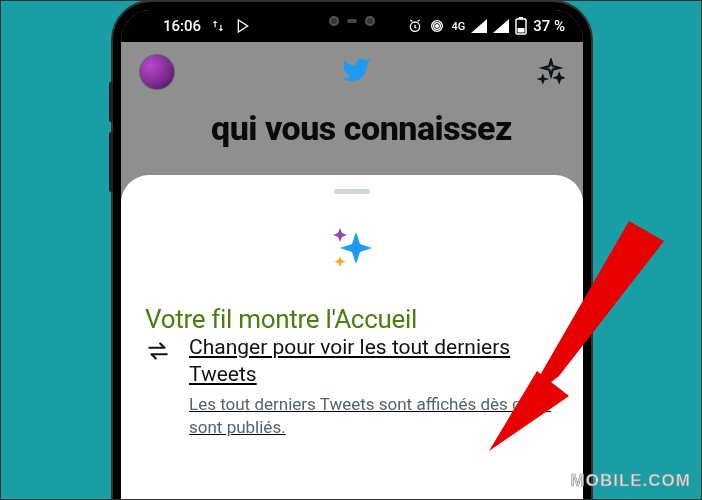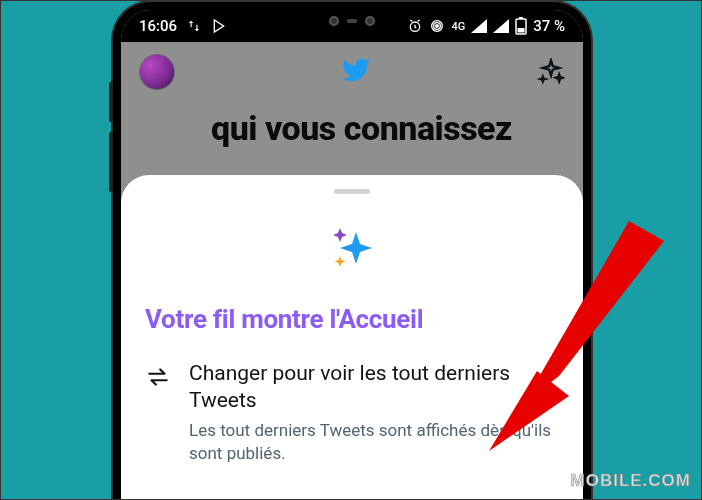--- a/index.html
+++ b/index.html
@@ -65,21 +65,21 @@
     height: 32px;
     background: #000;
     color: #fff;
     display: flex;
     align-items: center;
     justify-content: space-between;
     padding: 0 18px;
     font-size: 15px;
     font-weight: 500;
   }
-  .status-left { display: flex; align-items: center; gap: 10px; }
+  .status-left { display: flex; align-items: center; gap: 10px; margin-left: 24px; }
   .status-right { display: flex; align-items: center; gap: 6px; }
   .status-icon { display: inline-flex; align-items: center; }
   .twitter-header {
     height: 60px;
     background: #8f8f8f;
     display: flex;
     align-items: center;
     justify-content: space-between;
     padding: 0 18px;
   }
@@ -109,26 +109,25 @@
   }
   .drag-handle {
     width: 36px; height: 5px;
     background: #cfd4d9;
     border-radius: 3px;
     margin: 4px auto 30px;
   }
   .sheet-sparkle { display: flex; justify-content: center; margin-bottom: 28px; }
   .sheet-title {
     font-size: 26px;
-    font-weight: 700;
-    color: #8b5cf6;
-    margin-bottom: 26px;
+    font-weight: 400;
+    color: #4d7c0f;
     letter-spacing: -0.3px;
   }
-  .option-row { display: flex; gap: 18px; align-items: flex-start; }
+  .option-row { display: flex; gap: 18px; align-items: flex-start; text-decoration: underline; }
   .swap-icon { flex-shrink: 0; margin-top: 4px; }
   .option-text .opt-title {
     font-size: 21px;
     font-weight: 400;
     color: #0f1419;
     line-height: 1.3;
   }
   .option-text .opt-sub {
     font-size: 17px;
     color: #536471;

